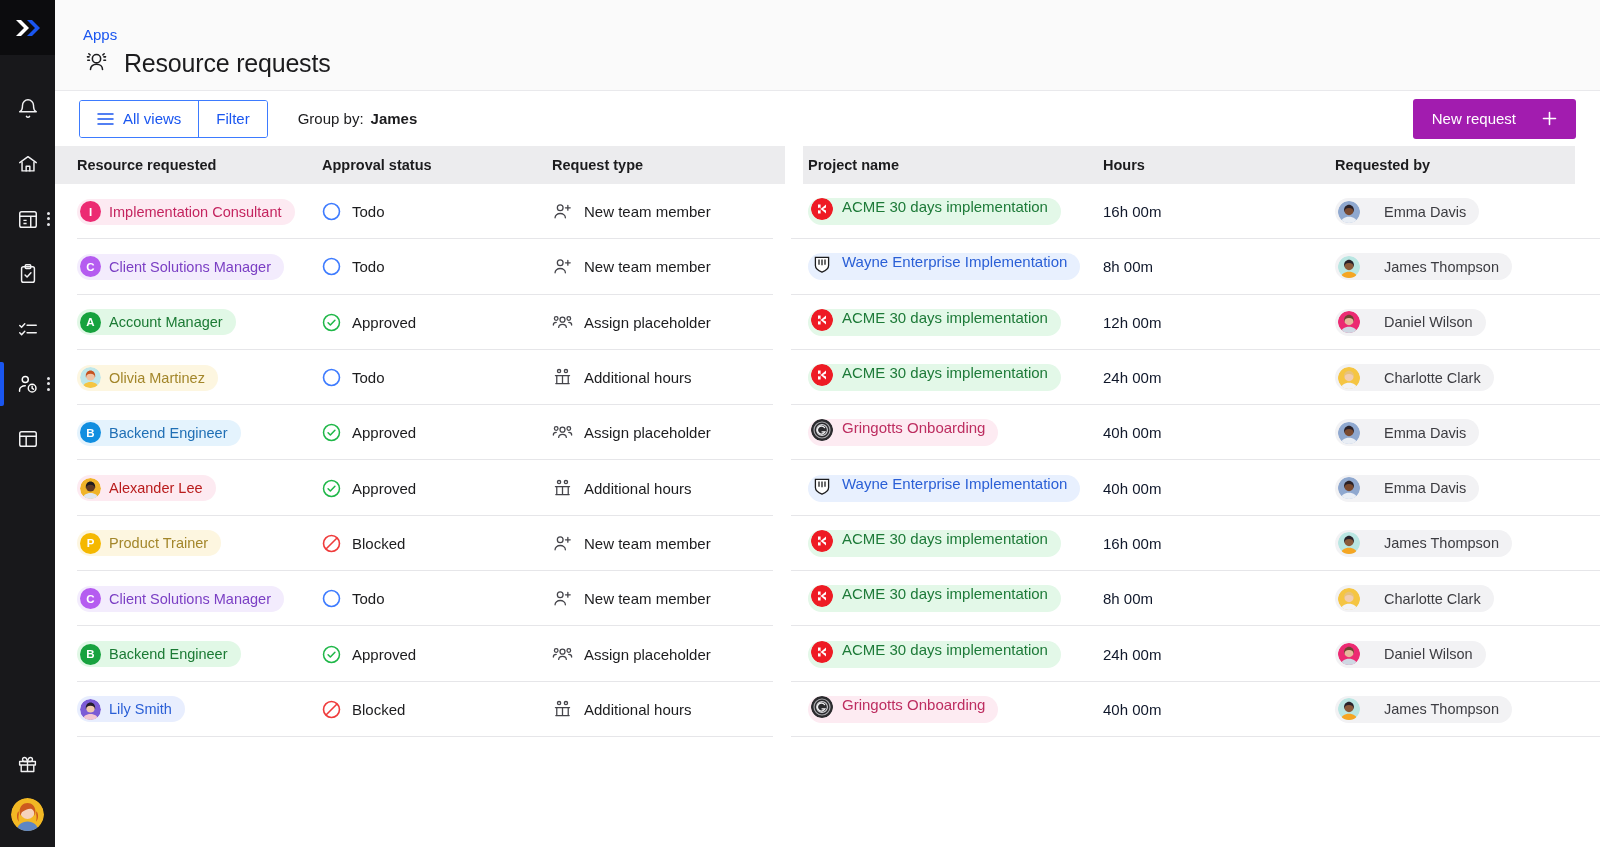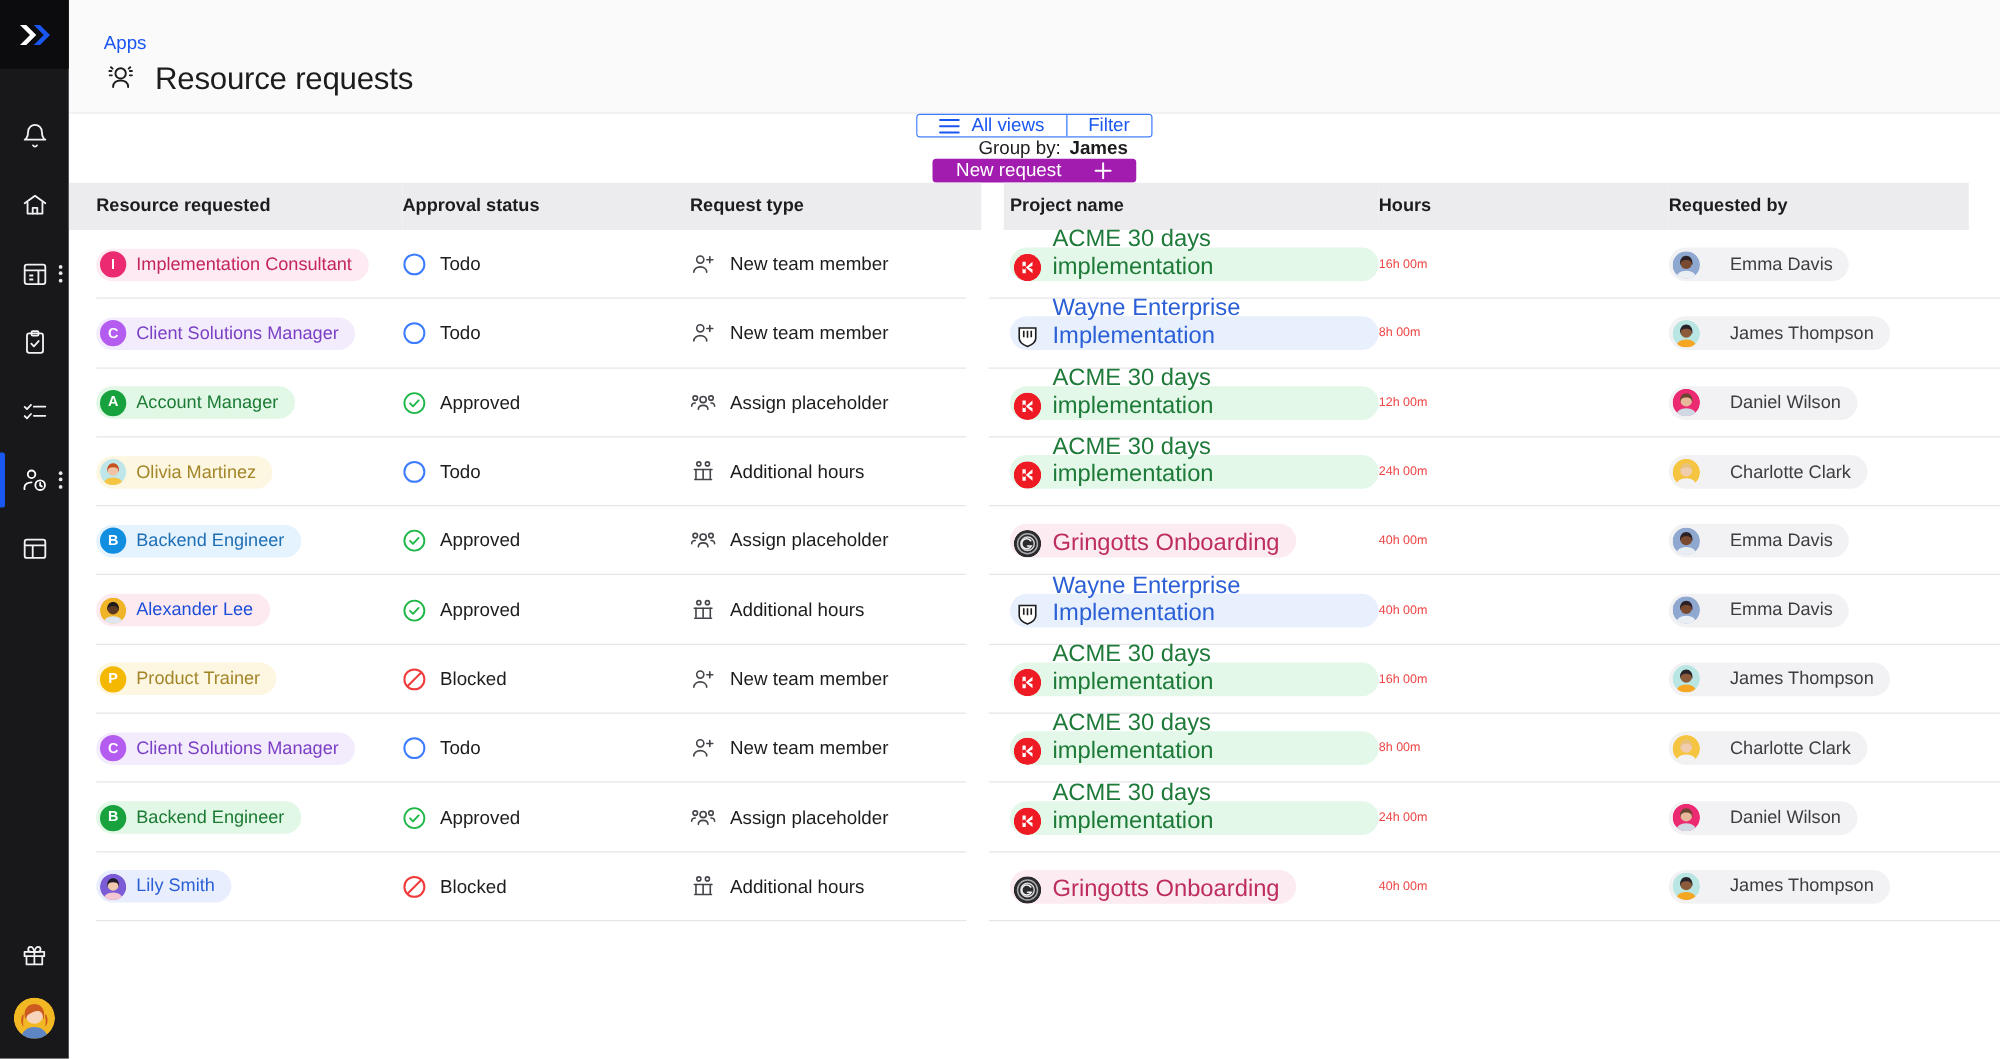--- a/index.html
+++ b/index.html
@@ -64,21 +64,20 @@
     font-size: 15px; color: #1a56f0; margin-bottom: 4px; cursor: pointer;
     line-height: 20px;
   }
   .title-row { display: flex; align-items: center; gap: 14px; }
   .page-title { font-size: 25px; color: #1c1c1e; font-weight: 400; letter-spacing: -0.2px; }
 
   
   .toolbar {
     height: 55px; display: flex; align-items: center; padding: 0 24px 0 24px;
     background: #fff;
-    flex-direction: column;
   }
   .segmented { display: flex; border: 1px solid #3d7bff; border-radius: 3px; overflow: hidden; height: 38px; }
   .seg-btn {
     display: flex; align-items: center; gap: 9px;
     padding: 0 17px; font-size: 15px; color: #1a56f0;
     background: #fff; cursor: pointer; height: 100%;
   }
   .seg-btn + .seg-btn { border-left: 1px solid #3d7bff; }
   .groupby { margin-left: 30px; font-size: 15px; color: #1c1c1e; display: flex; gap: 7px; }
   .groupby .gb-val { font-weight: bold; cursor: pointer; }
@@ -120,26 +119,26 @@
   }
   .pill .av {
     width: 21px; height: 21px; border-radius: 50%; flex: 0 0 21px;
     display: flex; align-items: center; justify-content: center;
     color: #fff; font-size: 11.5px; font-weight: bold; overflow: hidden;
   }
   .pill .lbl { white-space: nowrap; overflow: hidden; text-overflow: ellipsis; }
 
   .status { display: flex; align-items: center; gap: 11px; font-size: 15px; color: #1c1c1e; }
   .reqtype { display: flex; align-items: center; gap: 11px; font-size: 15px; color: #1c1c1e; }
-  .hours { font-size: 10px; color: #ef4444; }
+  .hours { font-size: 15px; color: #0f172a; }
 
   .proj-pill {
-    display: inline-flex; align-items: flex-end; gap: 9px;
+    display: inline-flex; align-items: flex-start; gap: 9px;
     height: 27px; border-radius: 14px; padding: 0 13px 0 3px;
-    font-size: 19px; cursor: pointer;
+    font-size: 15px; cursor: pointer;
   }
   .proj-ico { width: 22px; height: 22px; border-radius: 50%; flex: 0 0 22px;
               display: flex; align-items: center; justify-content: center; overflow: hidden; }
   .req-pill {
     display: inline-flex; align-items: center; gap: 24px;
     height: 27px; border-radius: 14px; padding: 0 13px 0 3px;
     background: #f2f2f4; font-size: 14.5px; color: #3c3c41; cursor: pointer;
   }
   .req-av { width: 22px; height: 22px; border-radius: 50%; flex: 0 0 22px; overflow: hidden;
             display: flex; align-items: center; justify-content: center; }
@@ -655,21 +654,21 @@
   </svg>
                 </span>
         <span>Emma Davis</span>
       </span>
     </div>
     <span class="rowline left"></span>
     <span class="rowline right"></span>
   </div>
           <div class="row">
     <div class="cell c0">
-      <span class="pill" style="background:#fdeaf1;color:#1d4ed8">
+      <span class="pill" style="background:#fdeaf1;color:#b91c1c">
         <span class="av" style="background:transparent">
                   <svg width="21" height="21" viewBox="0 0 24 24">
     <circle cx="12" cy="12" r="12" fill="#f0b429"></circle>
     <path d="M3.2 24c0-4.4 3.9-6.9 8.8-6.9S20.8 19.6 20.8 24Z" fill="#dfe6ef"></path>
     <circle cx="12" cy="10.4" r="5.1" fill="#5e3a24"></circle>
     <path d="M6.6 10.2c0-3.8 2.5-6.2 5.4-6.2s5.4 2.4 5.4 6.2c0 1-.2 1.8-.4 1.8 0-3-1.7-4.3-5-4.3s-5 1.3-5 4.3c-.2 0-.4-.8-.4-1.8Z" fill="#1e1a1e"></path>
   </svg>
                 </span>
                 <span class="lbl">Alexander Lee</span>
       </span>

